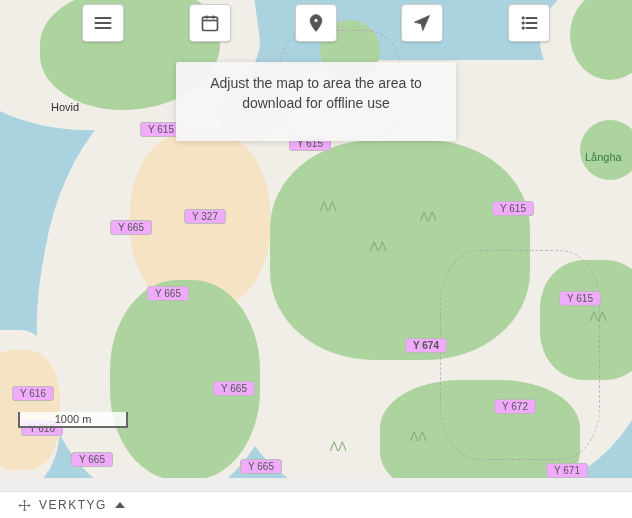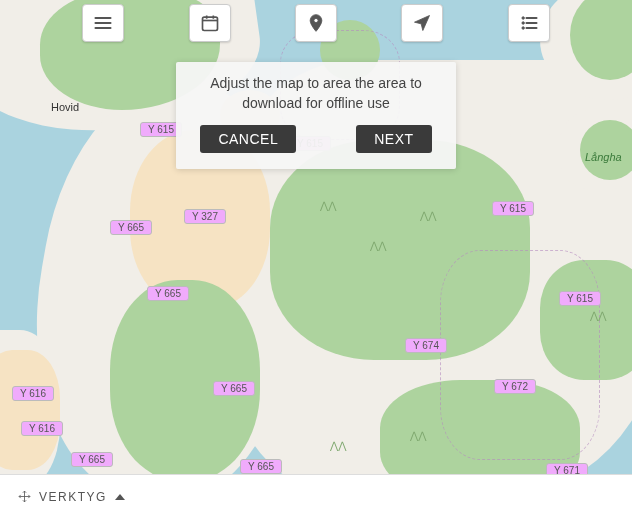--- a/index.html
+++ b/index.html
@@ -28,39 +28,39 @@
   .fr3 { left: 110px; top: 280px; width: 150px; height: 200px; border-radius: 45%; }
   .fr4 { left: 380px; top: 380px; width: 200px; height: 120px; border-radius: 40%; }
   .fr5 { left: 570px; top: -10px; width: 80px; height: 90px; border-radius: 50%; }
   .fr6 { left: 580px; top: 120px; width: 60px; height: 60px; border-radius: 50%; }
   .fr7 { left: 320px; top: 20px; width: 60px; height: 60px; border-radius: 50%; }
   .fr8 { left: 540px; top: 260px; width: 110px; height: 120px; border-radius: 40%; }
 
   
   .shield { position: absolute; background: #f0abfc; border: 1px solid #bbb; border-radius: 3px; padding: 1px 7px; font-size: 10px; color: #555; white-space: nowrap; }
   .placelabel { position: absolute; font-size: 11px; color: #333; }
-  .greenlabel { position: absolute; font-size: 11px; color: #3a7a3a; font-style: italic; }
+  .greenlabel { position: absolute; font-size: 11px; color: #3a7a3a; }
 
   
   .topbar { position: absolute; top: 4px; left: 0; right: 0; display: flex; justify-content: space-around; padding: 0 50px; }
   .icon-btn { width: 42px; height: 38px; background: #fff; border: 1px solid #ccc; border-radius: 4px; display: flex; align-items: center; justify-content: center; box-shadow: 0 1px 2px rgba(0,0,0,.15); cursor: pointer; }
   .icon-btn svg { width: 20px; height: 20px; fill: #555; stroke: #555; }
 
   
   .dialog { position: absolute; top: 62px; left: 50%; transform: translateX(-50%); width: 280px; background: rgba(245,245,245,.95); border-radius: 2px; padding: 12px 18px 16px; text-align: center; box-shadow: 0 1px 6px rgba(0,0,0,.15); }
   .dialog-msg { font-size: 14px; color: #444; line-height: 1.4; margin-bottom: 12px; }
   .dialog-btns { display: flex; justify-content: center; gap: 60px; }
   .dlg-btn { background: #3a3a3a; color: #fff; border: none; border-radius: 3px; padding: 6px 18px; font-size: 14px; letter-spacing: .5px; cursor: pointer; }
 
   
   .scale { position: absolute; left: 18px; bottom: 50px; }
   .scale-bar { width: 110px; height: 16px; border: 2px solid #666; border-top: none; background: rgba(255,255,255,.8); display:flex; align-items:center; justify-content:center; font-size: 11px; color:#444; }
 
   
-  .bottombar { position: absolute; left: 0; right: 0; bottom: 0; height: 44px; background: #fff; border-top: 1px solid #ddd; display: flex; align-items: center; justify-content: space-between; padding: 0 18px; font-size: 12px; letter-spacing: 1.5px; color: #555; }
+  .bottombar { position: absolute; left: 0; right: 0; bottom: 0; height: 27px; background: #fff; border-top: 1px solid #ddd; display: flex; align-items: center; justify-content: space-between; padding: 0 18px; font-size: 12px; letter-spacing: 1.5px; color: #555; }
   .bb-item { display: flex; align-items: center; gap: 8px; cursor: pointer; }
   .bb-item svg { width: 13px; height: 13px; fill: #555; stroke: #555; }
   .caret-up { width: 0; height: 0; border-left: 5px solid transparent; border-right: 5px solid transparent; border-bottom: 6px solid #555; display: inline-block; }
 
   .tree { position:absolute; font-size:10px; color:#7fa86f; }
 </style>
 </head>
 <body>
 
 <div class="app">
@@ -104,26 +104,29 @@
     <span class="shield" style="left:140px; top:122px;">Y 615</span>
     <span class="shield" style="left:289px; top:136px;">Y 615</span>
     <span class="shield" style="left:492px; top:201px;">Y 615</span>
     <span class="shield" style="left:559px; top:291px;">Y 615</span>
     <span class="shield" style="left:184px; top:209px;">Y 327</span>
     <span class="shield" style="left:110px; top:220px;">Y 665</span>
     <span class="shield" style="left:147px; top:286px;">Y 665</span>
     <span class="shield" style="left:213px; top:381px;">Y 665</span>
     <span class="shield" style="left:71px; top:452px;">Y 665</span>
     <span class="shield" style="left:240px; top:459px;">Y 665</span>
-    <span class="shield" style="left:405px; top:338px;">Y 674</span>
-    <span class="shield" style="left:494px; top:379px;">Y 672</span>
+    <span class="shield" style="left:405px; top:338px;font-weight:bold;">Y 674</span>
+    <span class="shield" style="left:494px; top:399px;">Y 672</span>
     <span class="shield" style="left:546px; top:463px;">Y 671</span>
     <span class="shield" style="left:12px; top:386px;">Y 616</span>
     <span class="shield" style="left:21px; top:421px;">Y 616</span>
 
+    <div class="scale">
+      <div class="scale-bar">1000 m</div>
+    </div>
   </div>
 
   <div class="topbar">
     <div class="icon-btn">
       <svg viewBox="0 0 24 24">
           <path d="M3 6h18M3 12h18M3 18h18" stroke-width="2.5" fill="none" stroke-linecap="round"></path>
         </svg>
     </div>
     <div class="icon-btn">
       <svg viewBox="0 0 24 24">
@@ -148,24 +151,20 @@
           <circle cx="5" cy="6" r="1.5"></circle>
           <circle cx="5" cy="12" r="1.5"></circle>
           <circle cx="5" cy="18" r="1.5"></circle>
           <path d="M9 6h12M9 12h12M9 18h12" stroke-width="2.5" stroke-linecap="round"></path>
         </svg>
     </div>
   </div>
 
   <div class="dialog">
     <div class="dialog-msg">Adjust the map to area the area to download for offline use</div>
-    <div class="dialog-btns">
-      <button class="dlg-btn">CANCEL</button>
-      <button class="dlg-btn">NEXT</button>
-    </div>
   </div>
 
   <div class="bottombar">
     <div class="bb-item">
       <svg viewBox="0 0 24 24">
           <path d="M12 2v20M2 12h20M12 2l-3 3M12 2l3 3M12 22l-3-3M12 22l3-3M2 12l3-3M2 12l3 3M22 12l-3-3M22 12l-3 3" stroke-width="1.5" fill="none"></path>
         </svg>
       <span>VERKTYG</span>
       <span class="caret-up"></span>
     </div>

